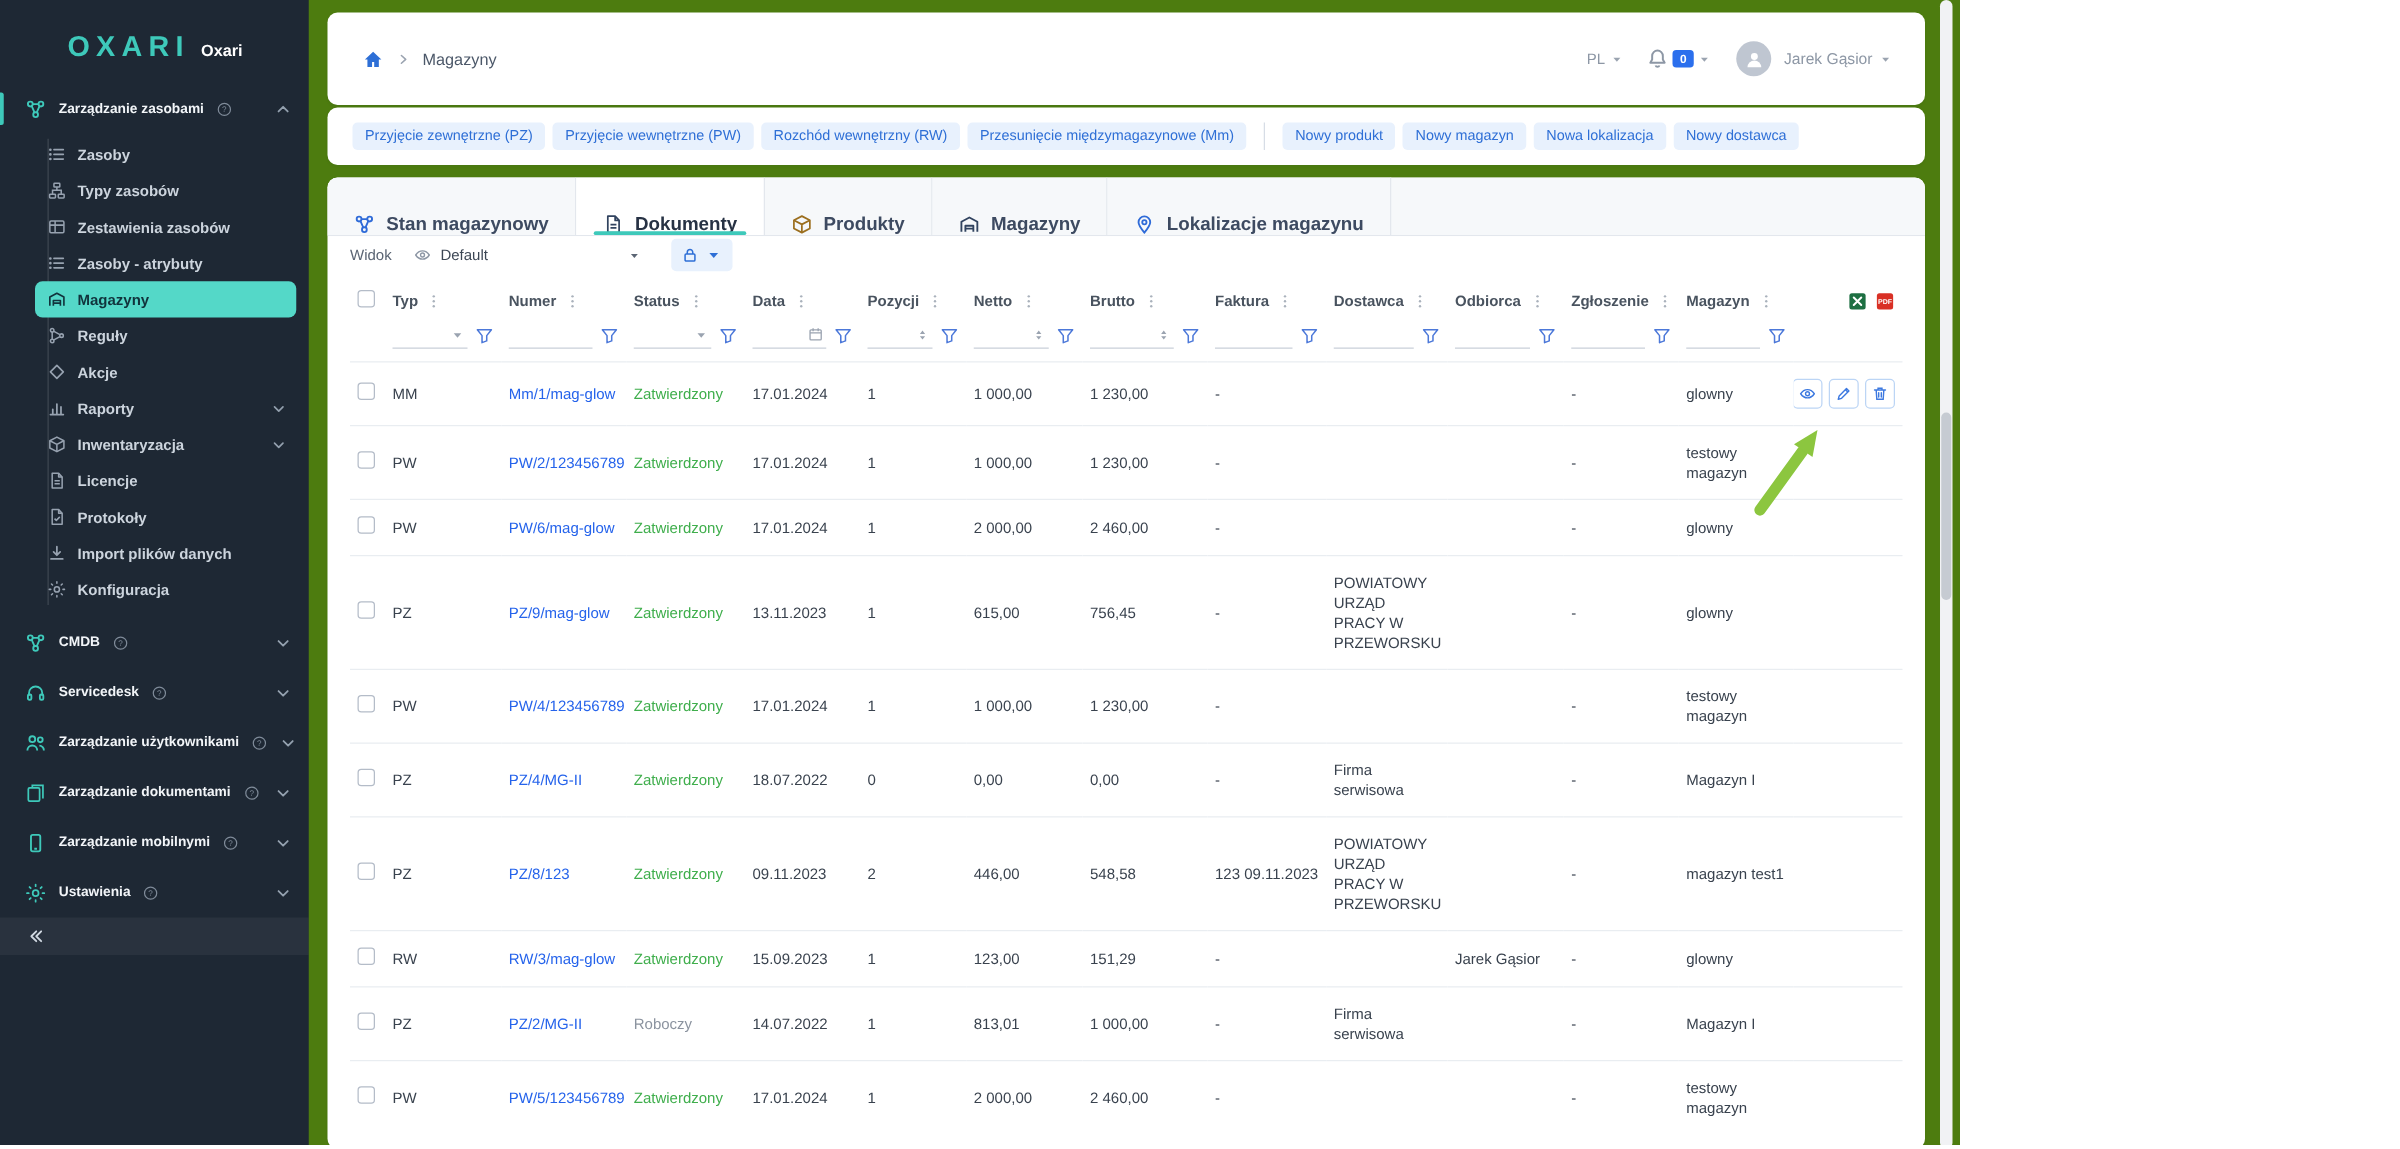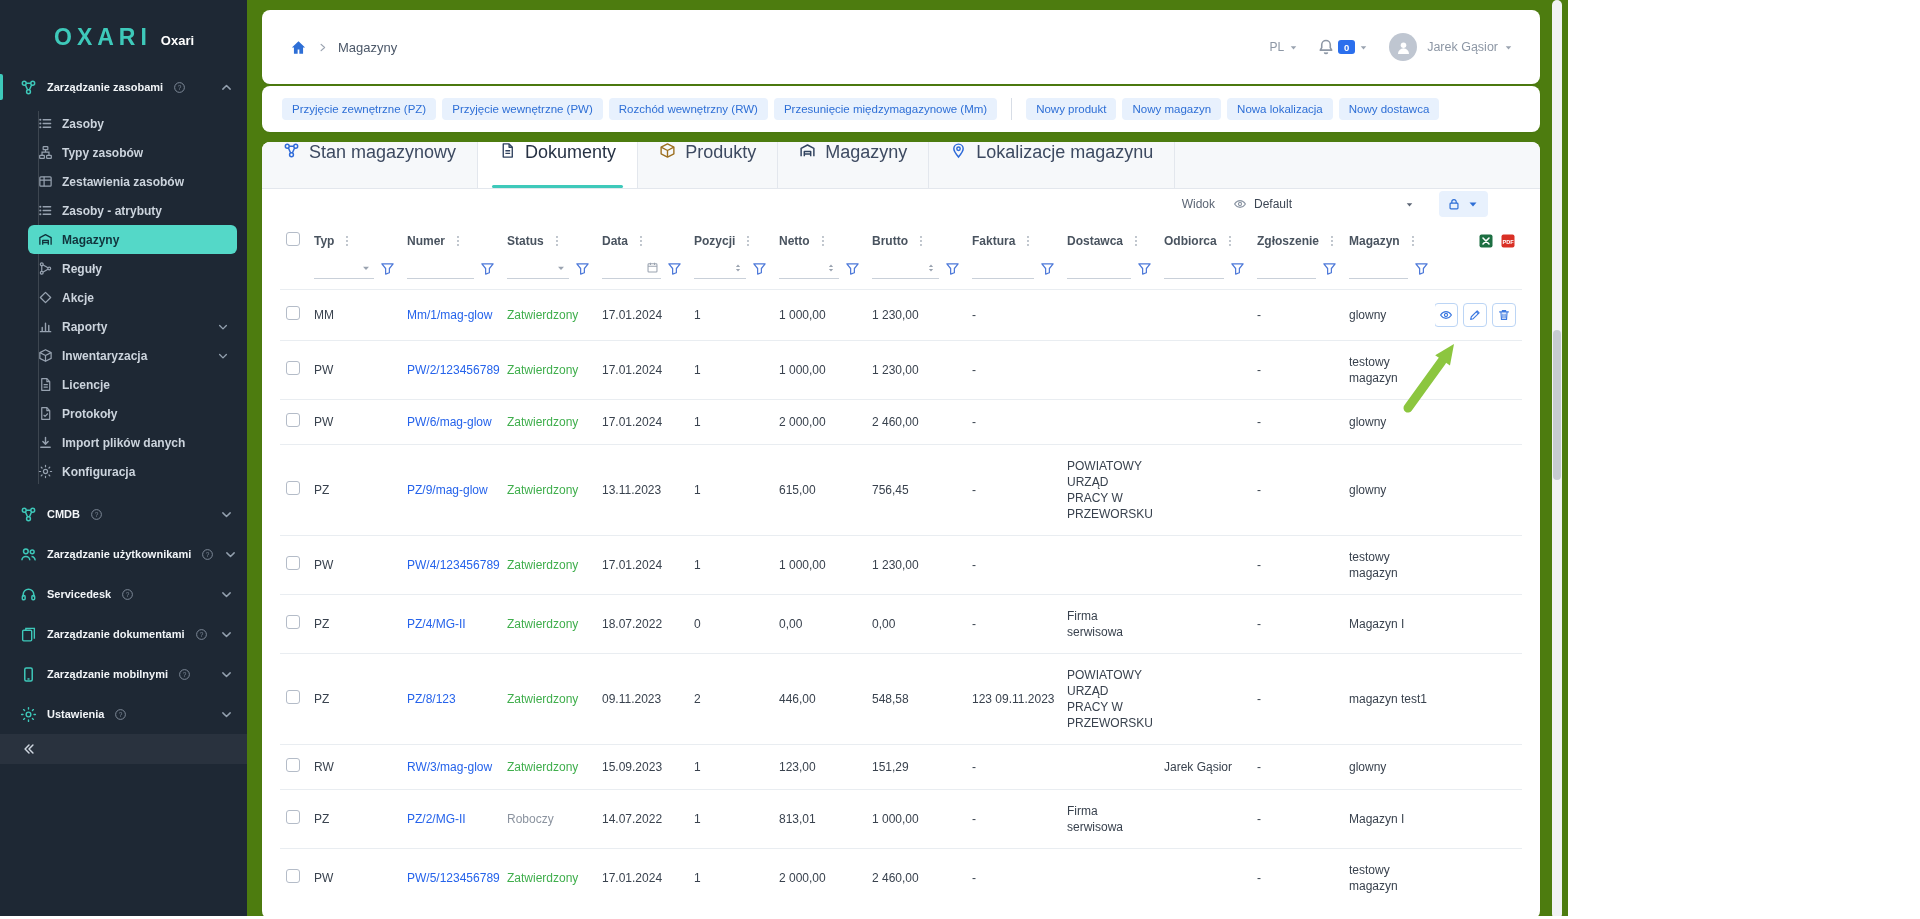--- a/index.html
+++ b/index.html
@@ -55,32 +55,32 @@
 .username{display:flex;align-items:center;gap:5px;font-size:12.5px;color:#8d97a5;cursor:pointer;white-space:nowrap;}
 
 .actions-card{left:262px;top:86px;width:1278px;height:46px;display:flex;align-items:center;gap:6px;padding:0 20px;}
 .chip{background:var(--chip-bg);color:var(--primary);font-size:11.5px;font-weight:500;padding:5px 10px;border-radius:4px;border:none;cursor:pointer;font-family:inherit;white-space:nowrap;}
 .v-div{width:1px;height:22px;background:#d7dde6;margin:0 8px;display:inline-block;}
 
 .main-card{left:262px;top:142px;width:1278px;height:777px;overflow:hidden;}
 
 
 .tabs{display:flex;background:#f6f8fa;border-bottom:1px solid #e3e7ed;height:47px;border-radius:8px 8px 0 0;}
-.tab{display:flex;align-items:flex-start;gap:9px;padding:0 21px;border-right:1px solid #e3e7ed;font-size:18px;font-weight:400;color:#3d4a61;cursor:pointer;position:relative;background:#f6f8fa;white-space:nowrap;}
+.tab{display:flex;align-items:flex-end;gap:9px;padding:0 21px;border-right:1px solid #e3e7ed;font-size:15px;font-weight:700;color:#3d4a61;cursor:pointer;position:relative;background:#f6f8fa;white-space:nowrap;}
 .tab .icon{width:17px;height:17px;}
 .tab.active{background:#fff;color:#273244;}
 .tab.active::after{content:"";position:absolute;left:14px;right:14px;bottom:0;height:3px;background:var(--accent);border-radius:2px;}
 .tab .ti-nodes{color:#2f6bd8;}
 .tab .ti-doc{color:#31435f;}
 .tab .ti-cube{color:#9c6f1f;}
 .tab .ti-warehouse{color:#31435f;}
 .tab .ti-pin{color:#2f6bd8;}
 
 .approve-row{padding:11px 18px;}
-.view-toolbar{display:flex;align-items:center;justify-content:flex-end;gap:10px;padding:2px 52px 8px 18px;}
+.view-toolbar{display:flex;align-items:center;justify-content:flex-start;gap:10px;padding:2px 16px 8px 18px;}
 .view-label{font-size:12px;color:#5b6574;}
 .view-select{display:flex;align-items:center;gap:7px;width:198px;height:26px;padding:0 8px;cursor:pointer;color:#3c4654;font-size:12px;}
 .vs-ic{width:14px;height:14px;color:#8d97a5;}
 .vs-caret{margin-left:auto;width:11px;height:11px;color:#5b6574;display:inline-flex;}
 .lock-btn{display:flex;align-items:center;gap:5px;height:26px;padding:0 8px;background:var(--chip-bg);border-radius:4px;color:var(--primary);cursor:pointer;margin-left:6px;}
 .lock-btn .icon{width:14px;height:14px;}
 .lock-btn .sm-caret{color:var(--primary);}
 
 
 .table-wrap{padding:0 18px;}
@@ -294,48 +294,48 @@
           </span>
           <span class="icon sec-chev">
             <svg viewBox="0 0 16 16" fill="none" stroke="currentColor" stroke-width="1.8" stroke-linecap="round" stroke-linejoin="round">
               <path d="M3.5 6 8 10.5 12.5 6"></path>
             </svg>
           </span>
         </div>
         <div class="side-section">
           <span class="icon">
             <svg viewBox="0 0 16 16" fill="none" stroke="currentColor" stroke-width="1.4">
+              <path d="M3 10V8a5 5 0 0 1 10 0v2"></path>
+              <rect x="2.2" y="9" width="2.6" height="4" rx="1"></rect>
+              <rect x="11.2" y="9" width="2.6" height="4" rx="1"></rect>
+            </svg>
+          </span>
+          <span class="sec-label">Servicedesk</span>
+          <span class="icon badge-ic">
+            <svg viewBox="0 0 16 16">
+              <circle cx="8" cy="8" r="6" fill="none" stroke="currentColor" stroke-width="1.2"></circle>
+              <text x="8" y="11" font-size="8" text-anchor="middle" fill="currentColor">?</text>
+            </svg>
+          </span>
+          <span class="icon sec-chev">
+            <svg viewBox="0 0 16 16" fill="none" stroke="currentColor" stroke-width="1.8" stroke-linecap="round" stroke-linejoin="round">
+              <path d="M3.5 6 8 10.5 12.5 6"></path>
+            </svg>
+          </span>
+        </div>
+        <div class="side-section">
+          <span class="icon">
+            <svg viewBox="0 0 16 16" fill="none" stroke="currentColor" stroke-width="1.4">
               <circle cx="5.5" cy="5" r="2.2"></circle>
               <path d="M1.8 13.5a3.7 3.7 0 0 1 7.4 0"></path>
               <circle cx="11.5" cy="5.5" r="1.8"></circle>
               <path d="M10.8 9.9a3.4 3.4 0 0 1 3.4 3.6"></path>
             </svg>
           </span>
           <span class="sec-label">Zarządzanie użytkownikami</span>
-          <span class="icon badge-ic">
-            <svg viewBox="0 0 16 16">
-              <circle cx="8" cy="8" r="6" fill="none" stroke="currentColor" stroke-width="1.2"></circle>
-              <text x="8" y="11" font-size="8" text-anchor="middle" fill="currentColor">?</text>
-            </svg>
-          </span>
-          <span class="icon sec-chev">
-            <svg viewBox="0 0 16 16" fill="none" stroke="currentColor" stroke-width="1.8" stroke-linecap="round" stroke-linejoin="round">
-              <path d="M3.5 6 8 10.5 12.5 6"></path>
-            </svg>
-          </span>
-        </div>
-        <div class="side-section">
-          <span class="icon">
-            <svg viewBox="0 0 16 16" fill="none" stroke="currentColor" stroke-width="1.4">
-              <path d="M3 10V8a5 5 0 0 1 10 0v2"></path>
-              <rect x="2.2" y="9" width="2.6" height="4" rx="1"></rect>
-              <rect x="11.2" y="9" width="2.6" height="4" rx="1"></rect>
-            </svg>
-          </span>
-          <span class="sec-label">Servicedesk</span>
           <span class="icon badge-ic">
             <svg viewBox="0 0 16 16">
               <circle cx="8" cy="8" r="6" fill="none" stroke="currentColor" stroke-width="1.2"></circle>
               <text x="8" y="11" font-size="8" text-anchor="middle" fill="currentColor">?</text>
             </svg>
           </span>
           <span class="icon sec-chev">
             <svg viewBox="0 0 16 16" fill="none" stroke="currentColor" stroke-width="1.8" stroke-linecap="round" stroke-linejoin="round">
               <path d="M3.5 6 8 10.5 12.5 6"></path>
             </svg>

